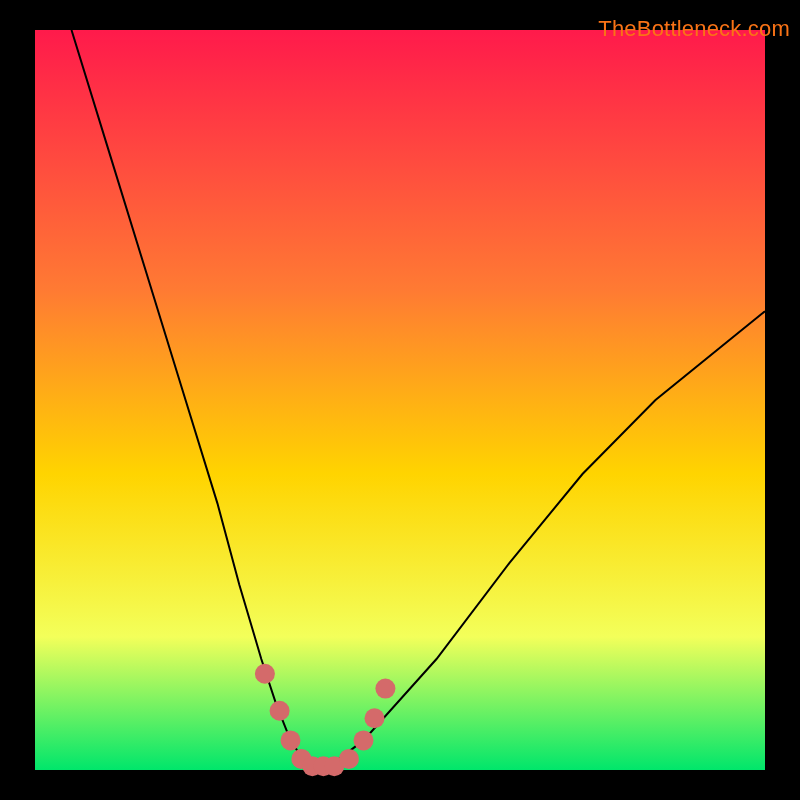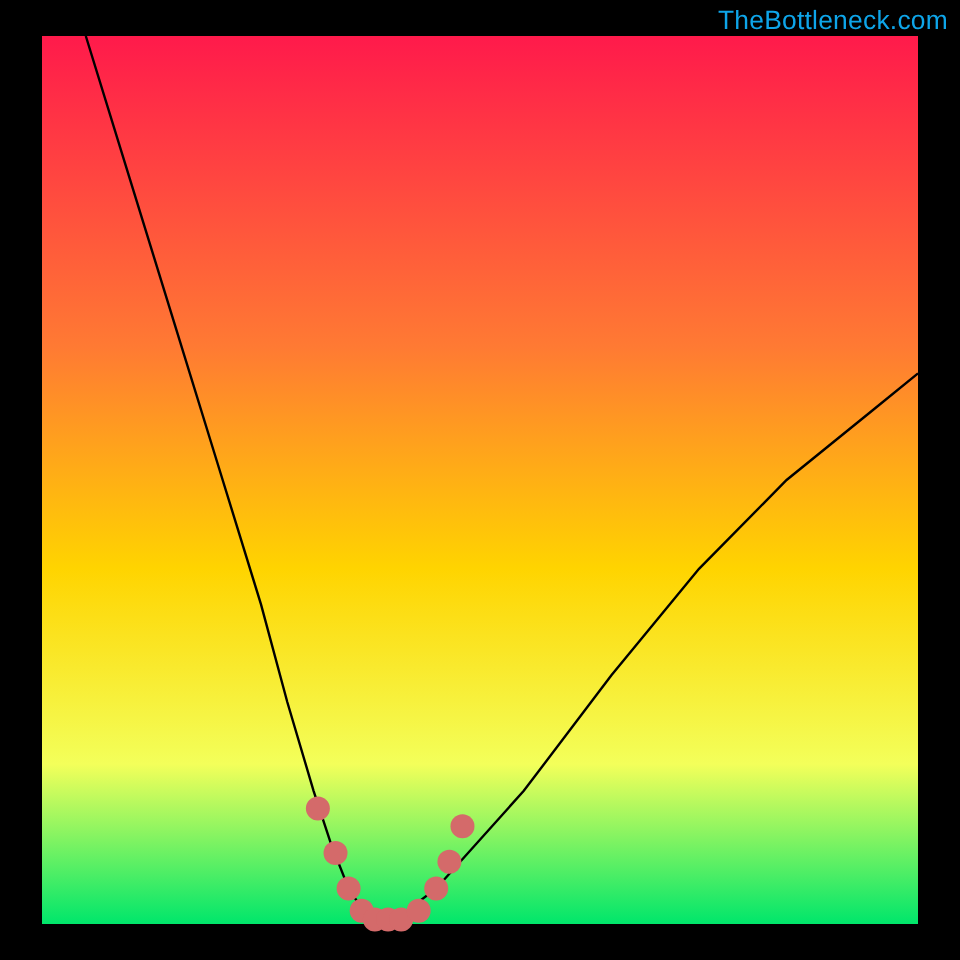--- a/index.html
+++ b/index.html
@@ -11,25 +11,25 @@
     font-family: Arial, Helvetica, sans-serif;
     overflow: hidden;
   }
   .stage {
     position: relative;
     width: 800px;
     height: 800px;
   }
   .watermark {
     position: absolute;
-    top: 4px;
+    top: 16px;
     right: 10px;
     font-size: 22px;
     font-weight: 500;
-    color: #0ea5e9;
+    color: #f97316;
     letter-spacing: 0.2px;
     z-index: 10;
   }
   svg {
     position: absolute;
     inset: 0;
   }
 </style>
 </head>
 <body>

